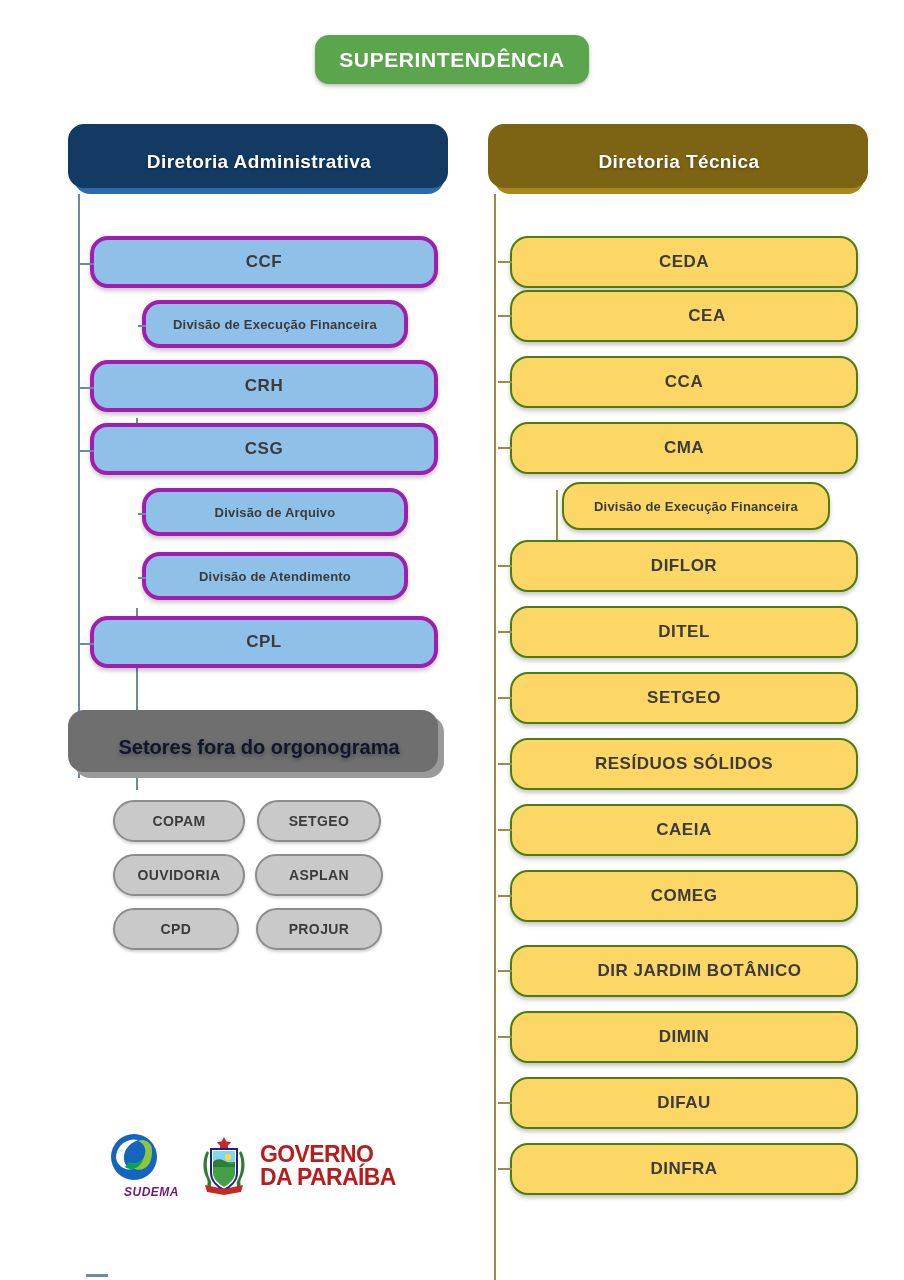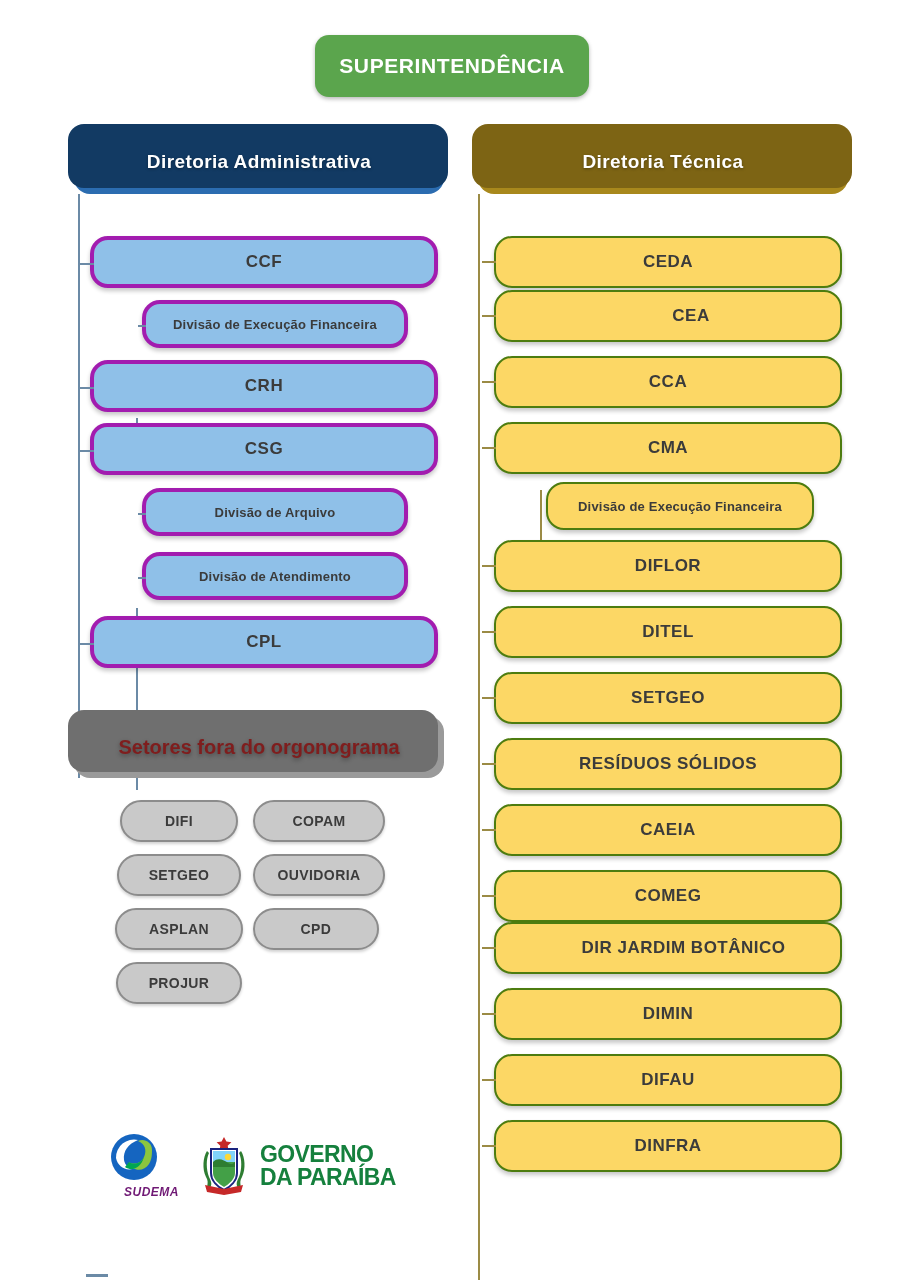--- a/index.html
+++ b/index.html
@@ -16,40 +16,40 @@
   
   .super-wrap {
     position: absolute;
     left: 0; top: 35px;
     width: 904px;
     display: flex;
     justify-content: center;
   }
   .super-box {
     width: 274px;
-    height: 62px;
+    height: 49px;
     background: #5ba54d;
     border-radius: 14px;
     display: flex;
     align-items: center;
     justify-content: center;
     color: #ffffff;
     font-size: 21px;
     font-weight: bold;
     letter-spacing: 0.6px;
     box-shadow: 0 2px 4px rgba(0,0,0,.28);
   }
 
   
   .col {
     position: absolute;
     top: 130px;
   }
   .col-left  { left: 64px;  width: 380px; }
-  .col-right { left: 468px; width: 380px; }
+  .col-right { left: 484px; width: 380px; }
 
   
   .dir-header {
     position: relative;
     height: 64px;
     border-radius: 16px;
     display: flex;
     align-items: center;
     justify-content: center;
     color: #ffffff;
@@ -157,21 +157,21 @@
   .fora-header {
     position: relative;
     margin-left: 10px;
     width: 370px;
     height: 62px;
     background: #9a9a9a;
     border-radius: 16px;
     display: flex;
     align-items: center;
     justify-content: center;
-    color: #7f1d1d;
+    color: #0f172a;
     font-size: 20px;
     font-weight: bold;
     text-shadow: 0 2px 4px rgba(0,0,0,.35);
   }
   .fora-header .shadow {
     position: absolute;
     left: -6px; top: -6px;
     width: 370px; height: 62px;
     background: #6f6f6f;
     border-radius: 16px;
@@ -220,21 +220,21 @@
     color: #701a75;
     letter-spacing: 0.5px;
     margin-top: 1px;
     margin-left: 36px;
   }
   .gov-wrap { display: flex; align-items: center; gap: 9px; }
   .gov-txt {
     font-size: 23px;
     font-weight: bold;
     line-height: 0.98;
-    color: #15803d;
+    color: #b91c1c;
     letter-spacing: -0.6px;
   }
 
   
   .stray {
     position: absolute;
     left: 86px;
     top: 1274px;
     width: 22px;
     height: 3px;
@@ -354,21 +354,21 @@
   <div class="node node-gold lvl1" style="margin-top:14px;">
     <span class="stub"></span>
     <span>CAEIA</span>
   </div>
 
   <div class="node node-gold lvl1" style="margin-top:14px;">
     <span class="stub"></span>
     <span>COMEG</span>
   </div>
 
-  <div class="node node-gold lvl1" style="margin-top:0;padding-left:31px;">
+  <div class="node node-gold lvl1" style="margin-top:23px;padding-left:31px;">
     <span class="stub"></span>
     <span>DIR JARDIM BOTÂNICO</span>
   </div>
 
   <div class="node node-gold lvl1" style="margin-top:14px;">
     <span class="stub"></span>
     <span>DIMIN</span>
   </div>
 
   <div class="node node-gold lvl1" style="margin-top:14px;">
@@ -382,23 +382,20 @@
   </div>
 </div>
 
 <div class="fora">
   <div class="fora-header">
     <div class="shadow"></div>
     <span class="lbl">Setores fora do orgonograma</span>
   </div>
 
   <div class="pill-grid">
-    <div class="pill">
-      <span>DIFI</span>
-    </div>
     <div class="pill pill-wide">
       <span>COPAM</span>
     </div>
     <div class="pill pill-wide" style="width:124px;margin-left:-3px;">
       <span>SETGEO</span>
     </div>
     <div class="pill pill-wide">
       <span>OUVIDORIA</span>
     </div>
     <div class="pill pill-wide" style="width:128px;margin-left:-5px;">

